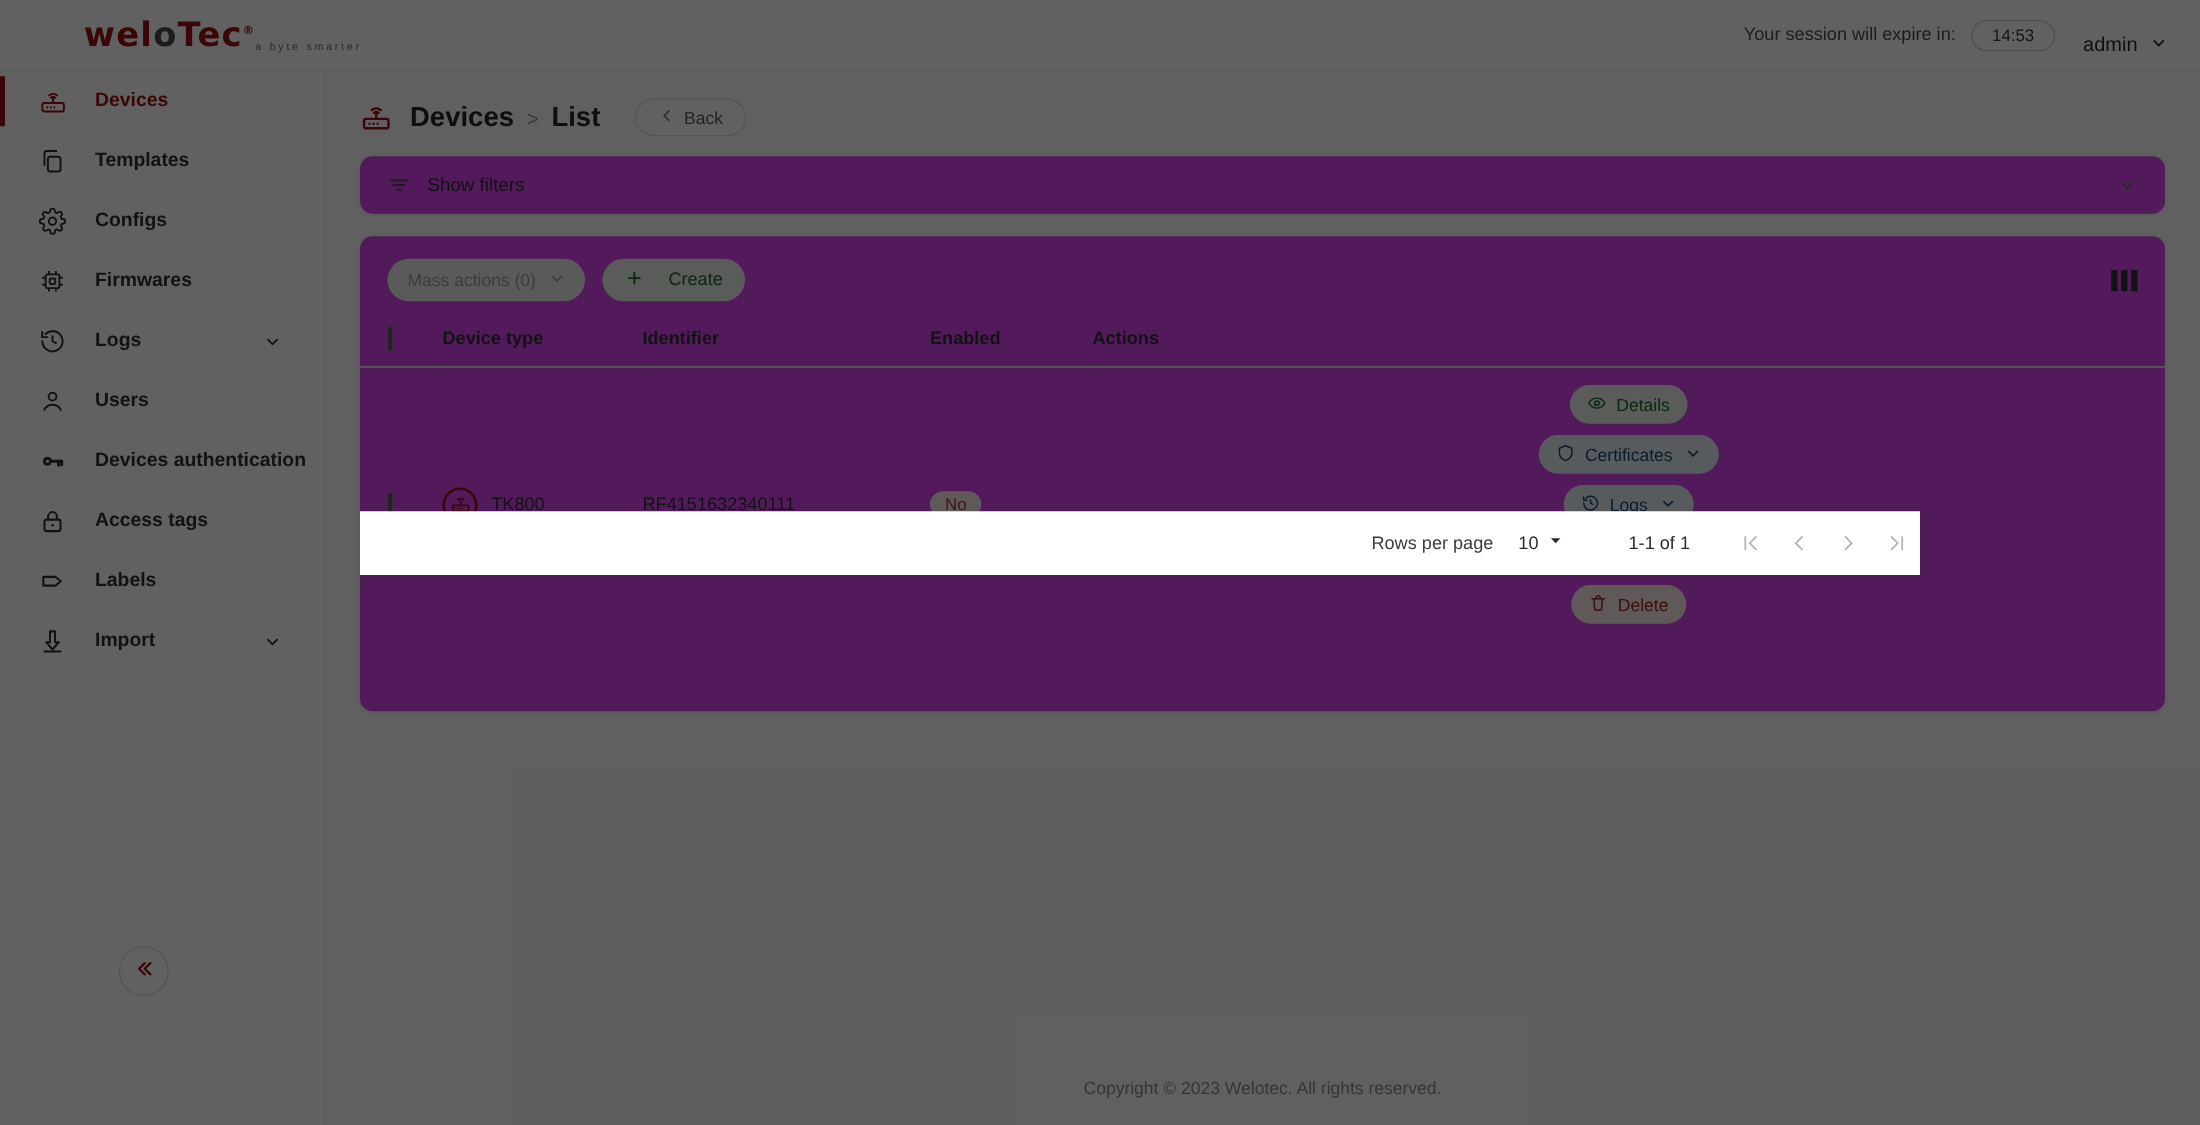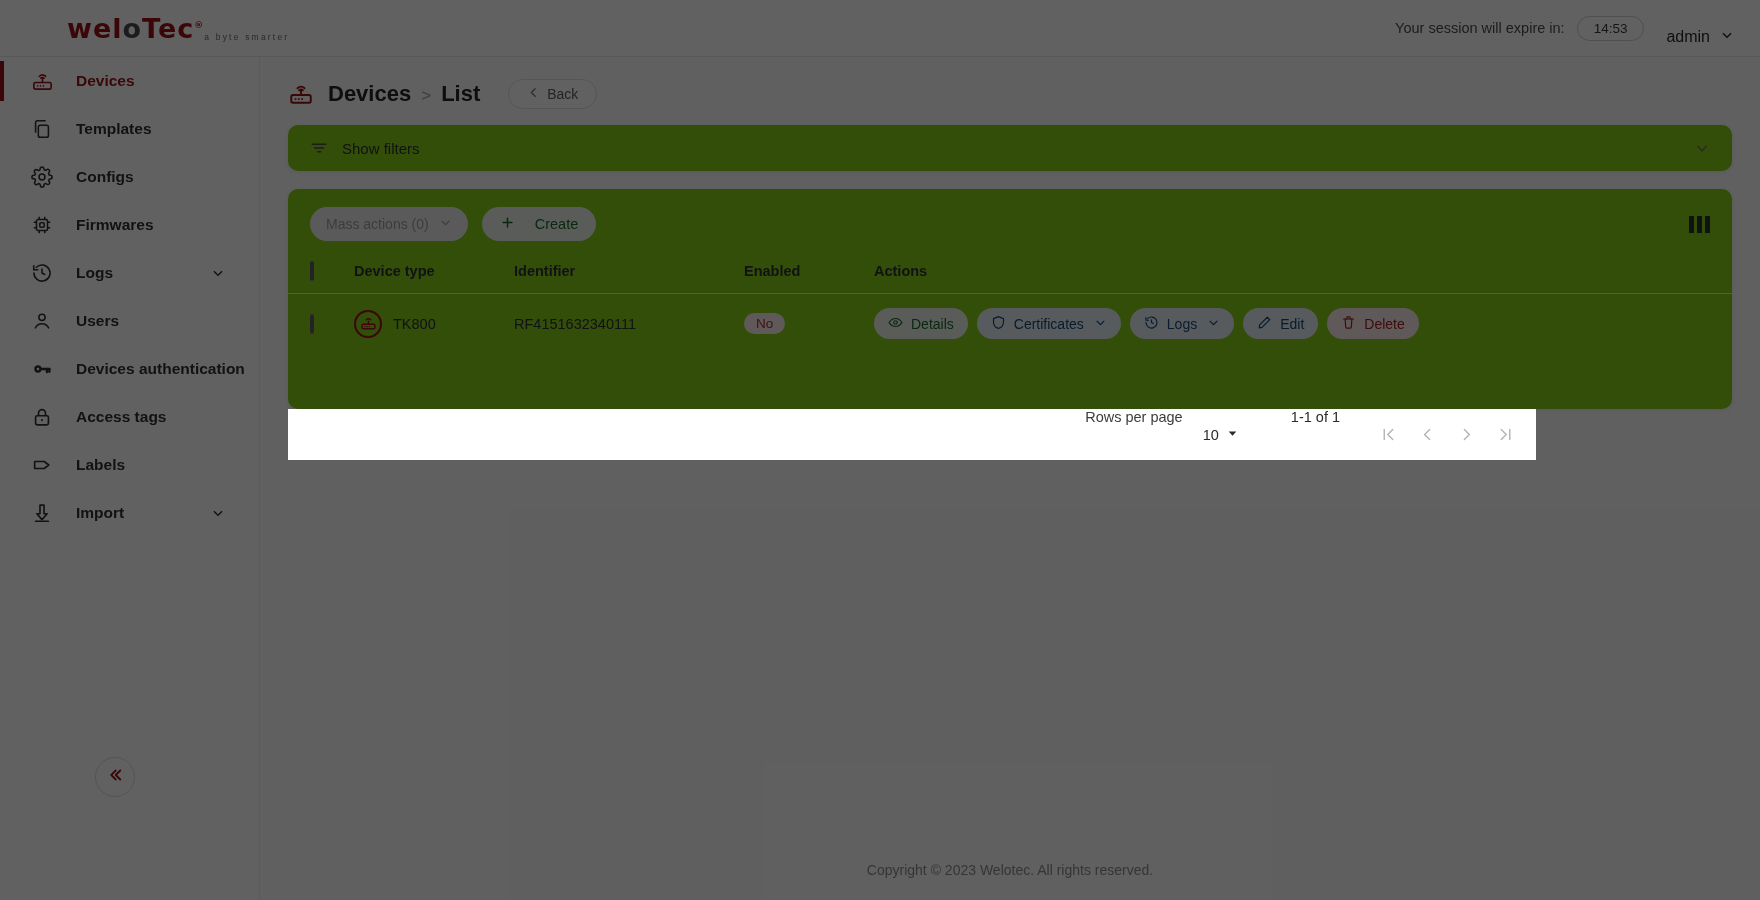--- a/index.html
+++ b/index.html
@@ -113,21 +113,21 @@
   .crumb-cur { font-size: 22px; font-weight: bold; color: #23252a; }
   .back-btn {
     margin-left: 14px;
     border: 1px solid #e0e0e0; background: #fff;
     border-radius: 18px; height: 30px; padding: 0 18px;
     display: flex; align-items: center; gap: 7px;
     font-size: 14px; color: #5d5d5d; cursor: pointer;
   }
 
   .card {
-    background: #84cc16; border-radius: 10px;
+    background: #d946ef; border-radius: 10px;
     box-shadow: 0 1px 4px rgba(0,0,0,.08);
     margin: 16px 28px 0 28px;
   }
   .filter-bar {
     height: 46px; display: flex; align-items: center;
     padding: 0 22px; cursor: pointer;
   }
   .filter-icon { width: 18px; height: 18px; color: #4a4a4a; margin-right: 14px; }
   .filter-label { font-size: 15px; color: #2f3136; }
   .filter-caret { margin-left: auto; width: 16px; height: 16px; color: #6b6b6b; }
@@ -176,21 +176,21 @@
   .devtype { display: flex; align-items: center; gap: 11px; }
   .dev-circle {
     width: 28px; height: 28px; border-radius: 50%;
     border: 2px solid #9b1016; color: #9b1016;
     display: flex; align-items: center; justify-content: center;
   }
   .badge-no {
     display: inline-block; background: #fbeaea; color: #b03030;
     border-radius: 11px; font-size: 13.5px; padding: 3px 12px;
   }
-  .actions { display: flex; align-items: center; gap: 9px; }
+  .actions { display: flex; align-items: center; gap: 9px; flex-direction: column; }
   .abtn {
     border: none; border-radius: 16px; height: 31px;
     padding: 0 14px; display: flex; align-items: center; gap: 8px;
     font-size: 14px; cursor: pointer;
   }
   .abtn svg { flex: 0 0 auto; }
   .abtn.green { background: #e9f1e9; color: #1d6a2b; }
   .abtn.blue  { background: #e8eef4; color: #174a77; }
   .abtn.red   { background: #fbeaea; color: #a32222; }
   .abtn .cv { margin-left: 2px; }
@@ -214,22 +214,22 @@
     position: absolute; inset: 0;
     background: rgba(0,0,0,0.62);
     z-index: 50; pointer-events: none;
   }
   
   .pager-lit {
     position: absolute; z-index: 60;
     left: 288px; top: 409px;
     width: 1248px; height: 51px;
     background: #ffffff;
-    display: flex; justify-content: flex-end;
-    padding-right: 22px;
+    display: flex; align-items: center; justify-content: flex-end;
+    padding-right: 10px;
   }
 </style>
 </head>
 <body>
 
 <div class="app">
 
   <div class="header">
     <div class="logo-wrap">
       <div class="logo-main"><span>wel</span><span class="o-dark">o</span><span>Tec</span><span class="logo-reg">®</span></div>

